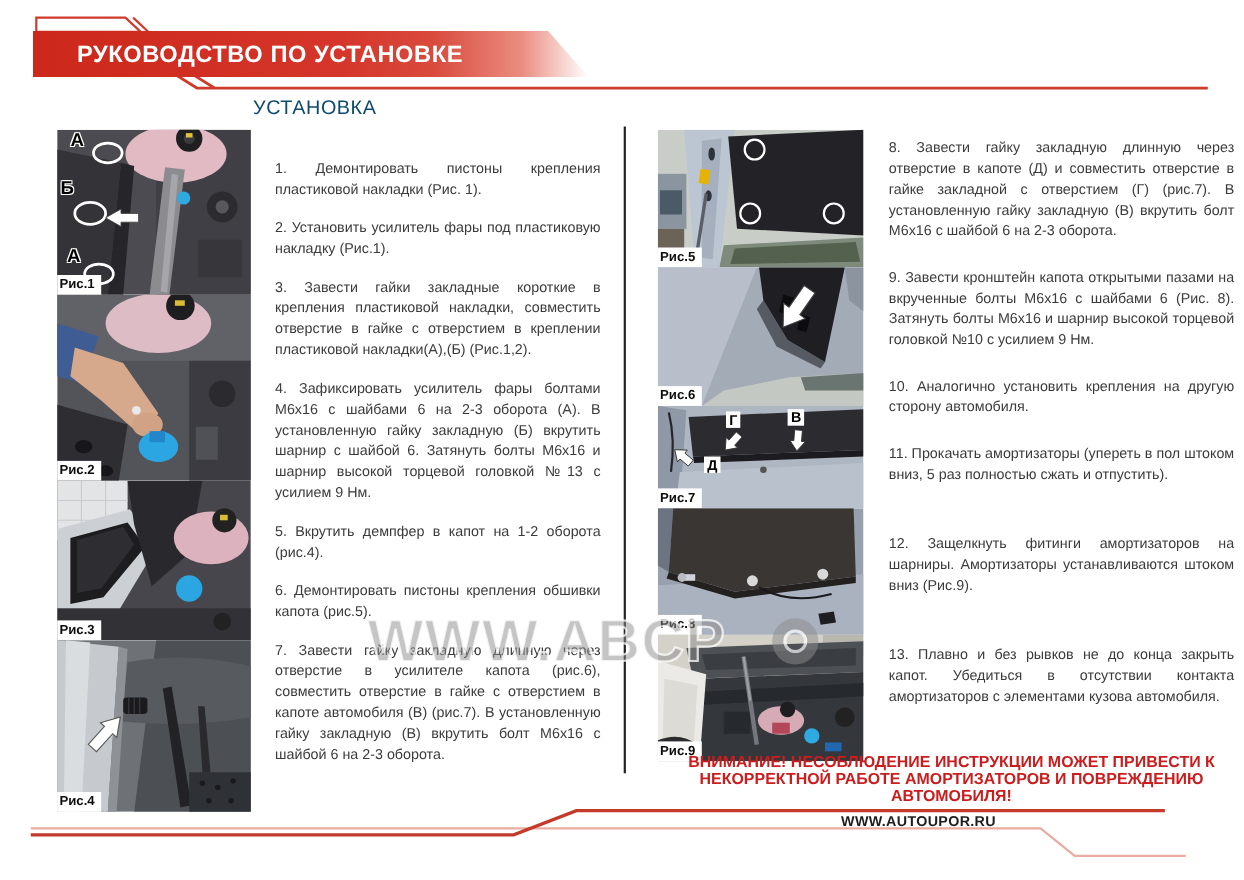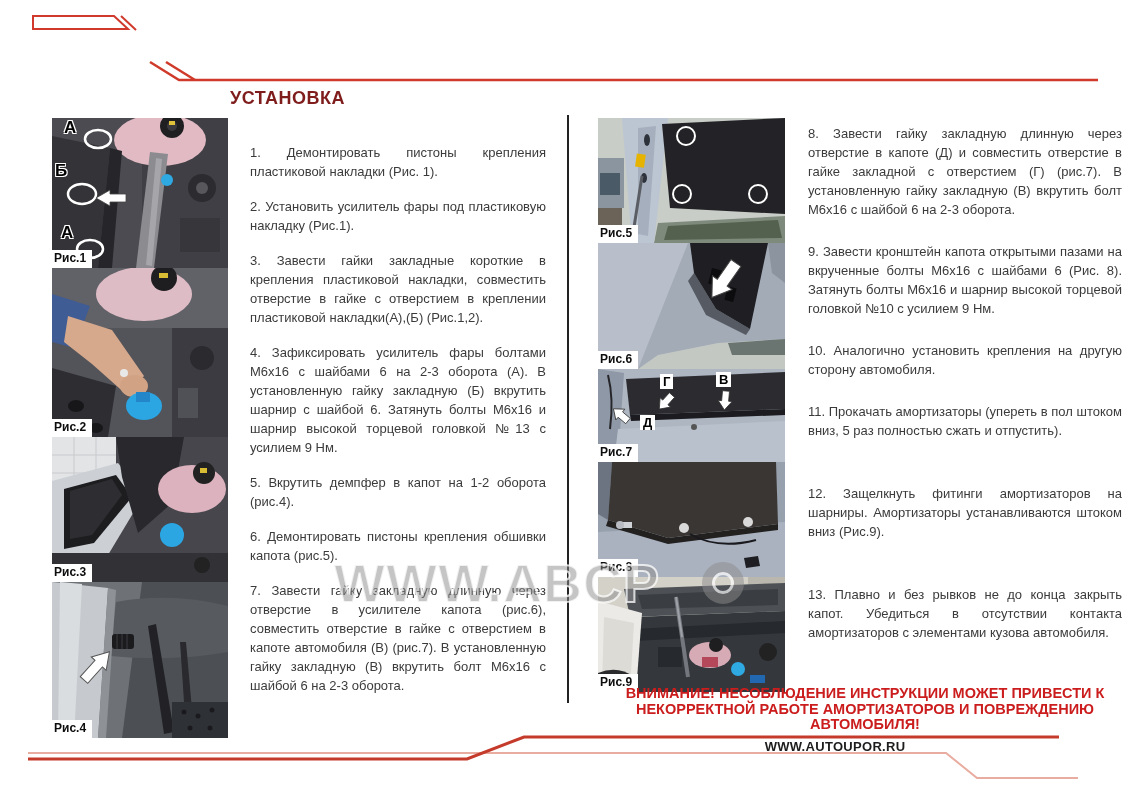--- a/index.html
+++ b/index.html
@@ -7,22 +7,22 @@
         font-family:"Liberation Sans","DejaVu Sans",sans-serif;}
 
   
   .hdr-lines{position:absolute;left:0;top:0;width:1131px;height:92px;}
   .banner{position:absolute;left:30px;top:28px;width:505px;height:42px;
           background:linear-gradient(to right,#cc281b 0%,#d5352a 55%,#d94a3d 72%,#ea8d80 88%,rgba(255,255,255,0) 100%);
           -webkit-clip-path:polygon(0 0,92.7% 0,100% 100%,0 100%);
           clip-path:polygon(0 0,92.7% 0,100% 100%,0 100%);}
   .banner span{display:block;padding-left:40px;line-height:42px;color:#fff;
           font-size:21.5px;font-weight:bold;letter-spacing:.5px;white-space:nowrap;}
-  .page-title{position:absolute;left:230px;top:88px;font-size:18px;font-weight:bold;
-          color:#7f1d1d;letter-spacing:.5px;}
+  .page-title{position:absolute;left:230px;top:88px;font-size:18px;font-weight:normal;
+          color:#0c4a6e;letter-spacing:.5px;}
 
   
   .divider{position:absolute;left:567px;top:115px;width:2px;height:588px;background:#222;}
   .col{position:absolute;}
   .col-left{left:250px;top:143px;width:296px;}
   .col-right{left:808px;top:124px;width:314px;}
   .instr{margin:0 0 16px 0;font-size:13px;line-height:19px;color:#3b3b3b;
          text-align:justify;}
   .col-right .instr{margin-bottom:23px;}
   .col-right .instr.gap-lg{margin-bottom:44px;}
@@ -58,20 +58,23 @@
 
 <div class="page">
 
   <svg class="hdr-lines" viewBox="0 0 1131 92">
     <path d="M33 16 H114 L128 29 H33 Z" fill="#ffffff" stroke="#d0392b" stroke-width="2"></path>
     <path d="M121 16 L136 30" stroke="#d0392b" stroke-width="2" fill="none"></path>
     <path d="M150 62 L179 80 H1098" stroke="#cf3a2a" stroke-width="2.5" fill="none"></path>
     <path d="M166 62 L195 80" stroke="#cf3a2a" stroke-width="2.5" fill="none"></path>
   </svg>
 
+  <div class="banner">
+    <span>РУКОВОДСТВО ПО УСТАНОВКЕ</span>
+  </div>
 
   <div class="page-title">УСТАНОВКА</div>
 
   <div class="divider"></div>
 
   <figure class="fig" style="left:52px;top:118px;width:176px;height:150px">
     <svg viewBox="0 0 176 150" width="176" height="150">
       <rect width="176" height="150" fill="#4b4b51"></rect>
       <rect x="90" width="86" height="150" fill="#3f3f45"></rect>
       <ellipse cx="108" cy="22" rx="46" ry="26" fill="#e2bac3"></ellipse>

